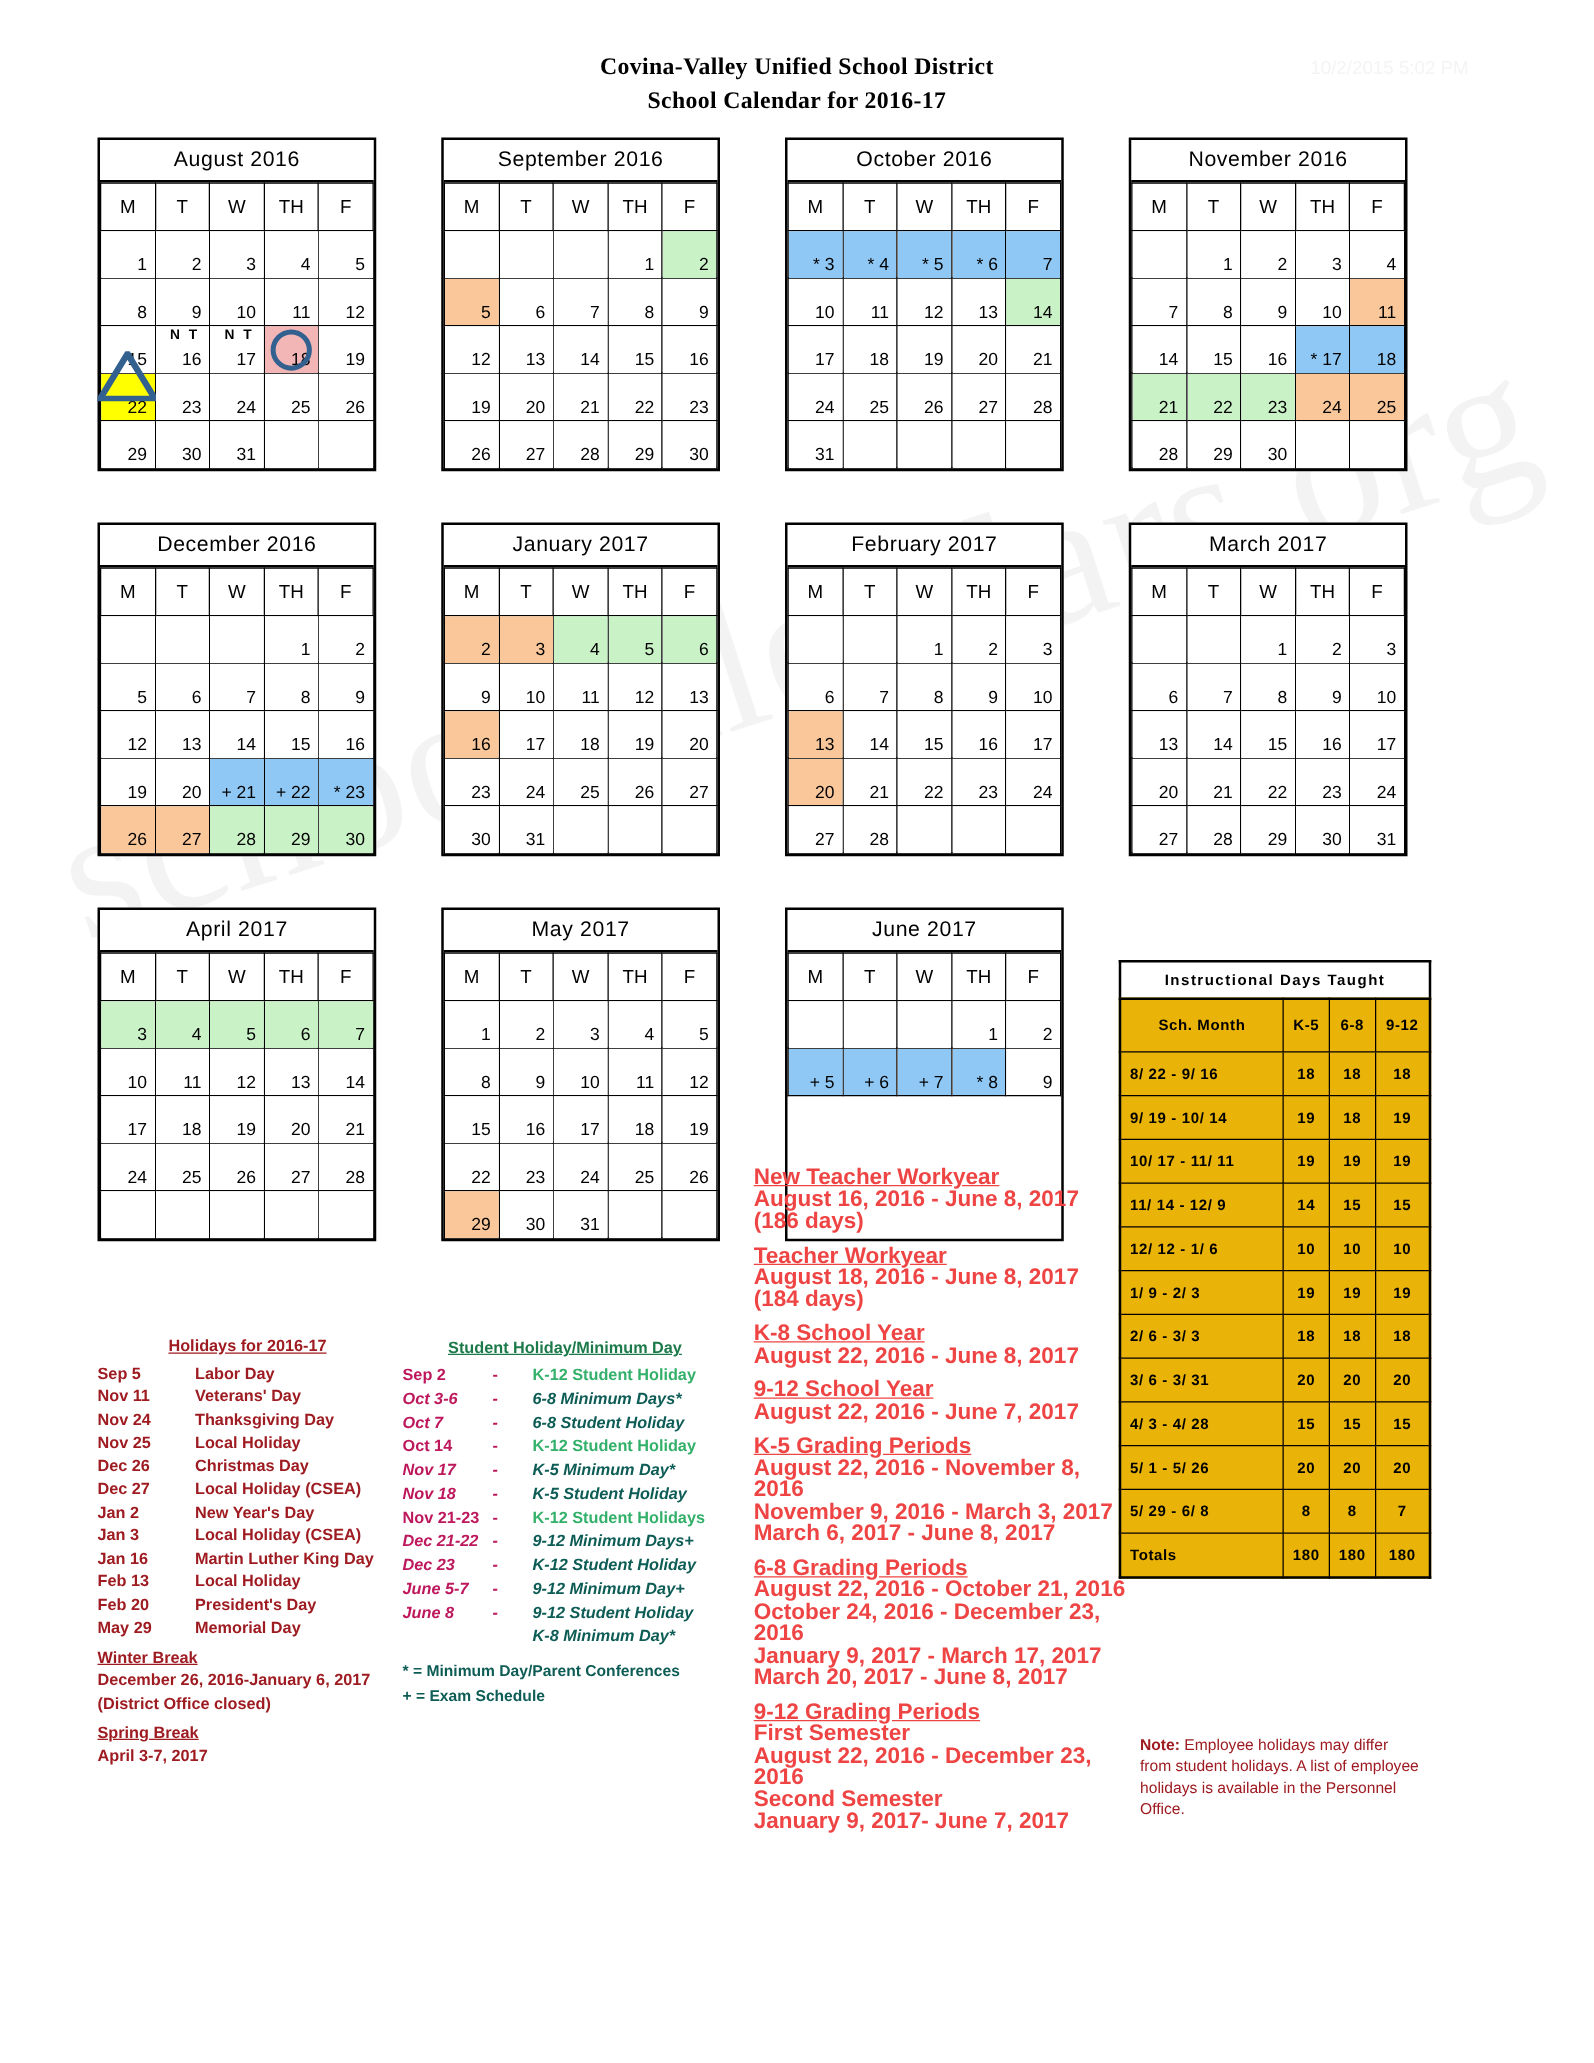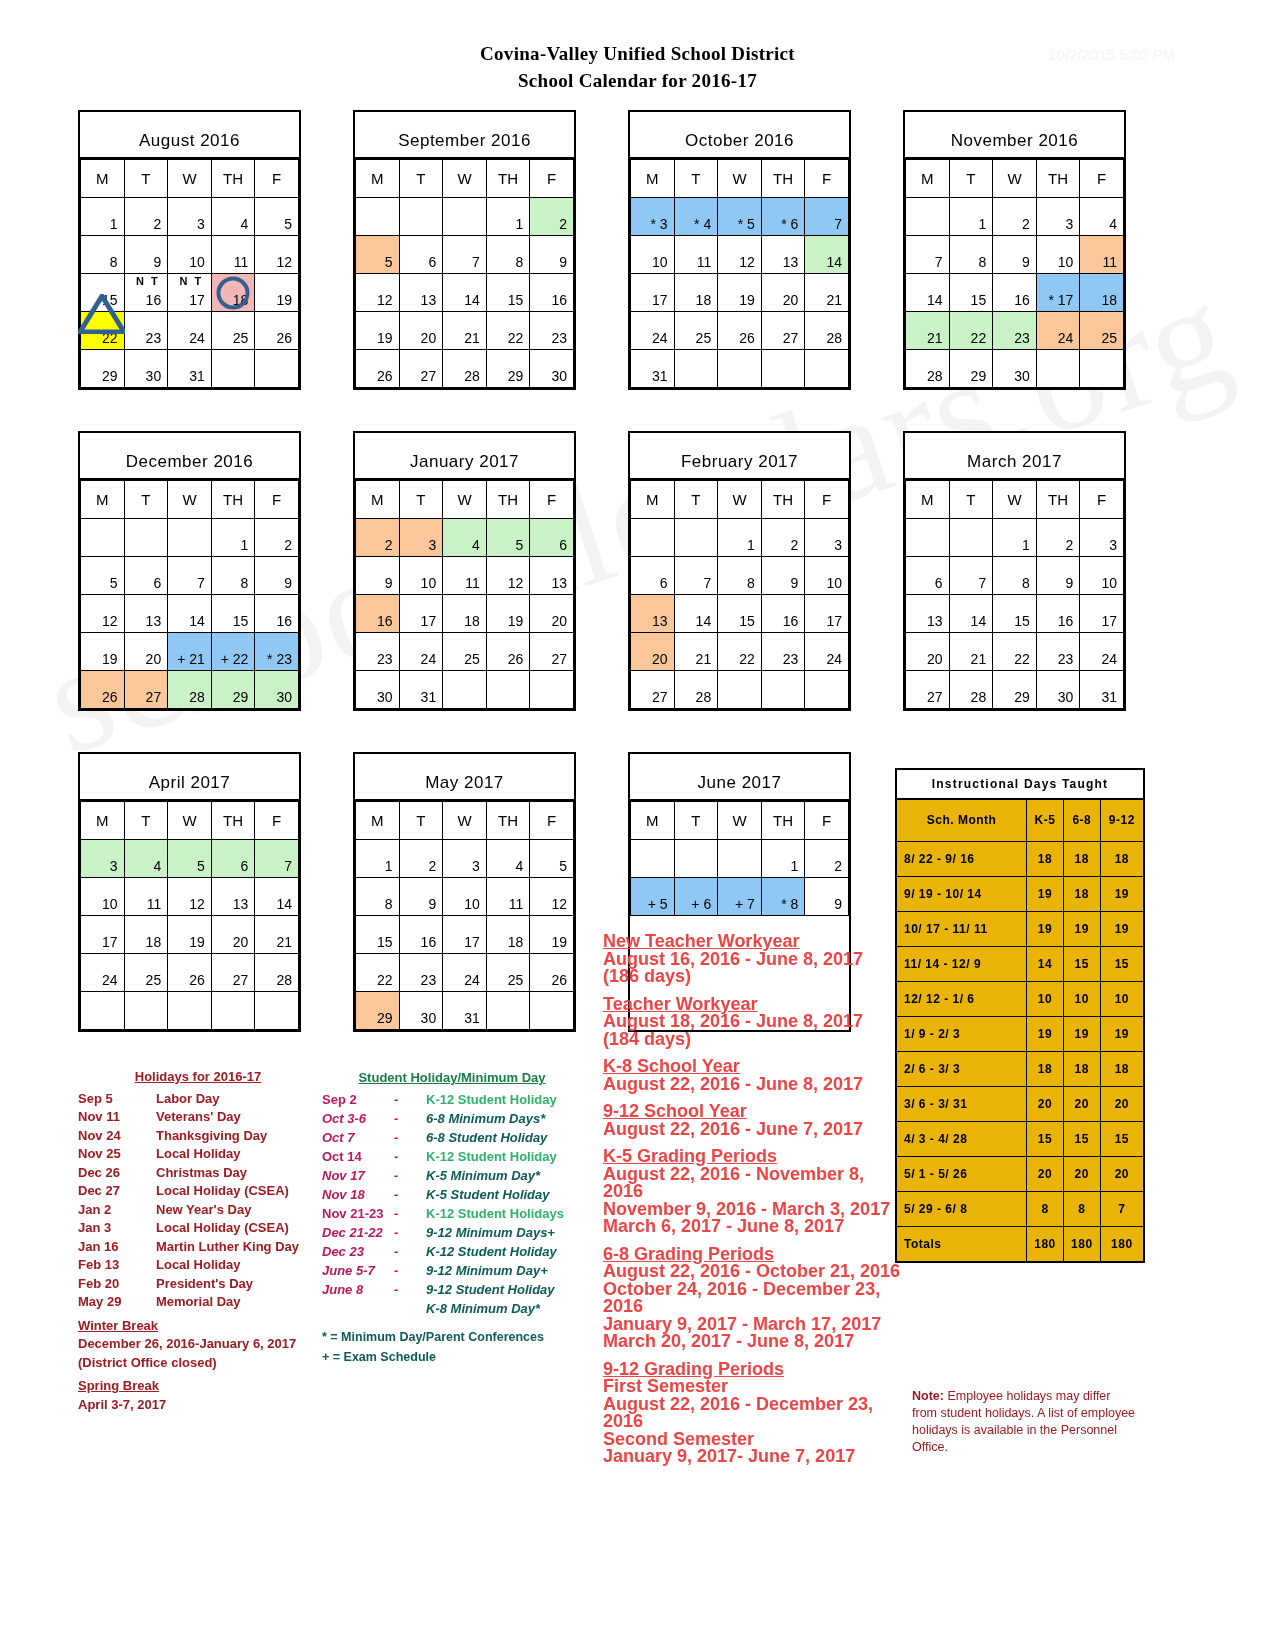--- a/index.html
+++ b/index.html
@@ -66,21 +66,21 @@
     width:223px;
     margin-right:52px;
     border:2px solid #000;
     background:#fff;
   }
   .month:last-child { margin-right:0; }
   .month-title {
     text-align:center;
     font-size:17px;
     font-family:"Liberation Sans", sans-serif;
-    padding:19px 0 6px 0;
+    padding:6px 0 6px 0;
     border-bottom:2px solid #000;
     letter-spacing:0.5px;
     color:#000;
   }
   table.cal {
     border-collapse:collapse;
     width:100%;
   }
   table.cal th, table.cal td {
     border:1.5px solid #000;

